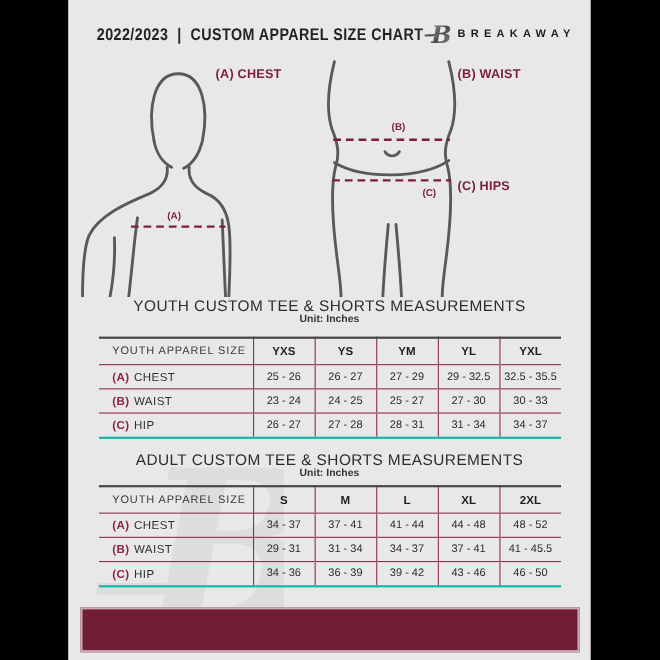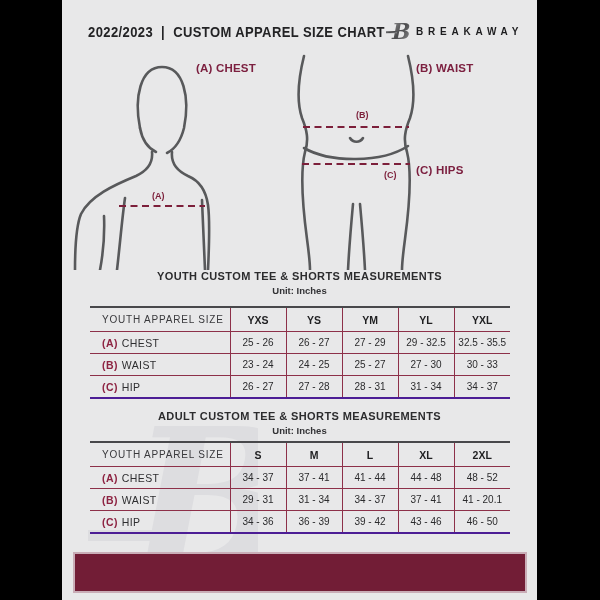--- a/index.html
+++ b/index.html
@@ -29,28 +29,28 @@
   
   .guide{position:absolute;z-index:2;width:112px;}
   .g-chest{left:134px;top:62px;}
   .g-waist{left:354px;top:62px;}
   .g-hips{left:354px;top:164px;width:120px;}
   .guide h3{margin:0 0 8px 0;font-size:11.5px;font-weight:bold;color:#7c2040;letter-spacing:.2px;}
   .guide p{margin:0;font-size:9.5px;font-style:italic;color:#8a5165;line-height:1.5;white-space:pre-line;}
 
   
   .sec-title,.sec-unit{position:absolute;left:0;width:475px;text-align:center;z-index:2;color:#2c2c2e;}
-  .sec-title{font-weight:bold;font-size:11px;letter-spacing:.4px;}
+  .sec-title{font-weight:normal;font-size:14px;letter-spacing:.4px;}
   .sec-unit{font-weight:bold;font-size:9.5px;color:#333336;}
   .yt-title{top:270px}.yt-unit{top:285px}
   .ad-title{top:410px}.ad-unit{top:425px}
 
   
   .size-table{position:absolute;left:28px;width:420px;z-index:2;border-collapse:collapse;table-layout:fixed;
-              border-top:2px solid #48484b;border-bottom:2px solid #4c1d95;}
+              border-top:2px solid #48484b;border-bottom:2px solid #14b8a6;}
   .tbl-youth{top:306px}.tbl-adult{top:441px}
   .size-table th,.size-table td{padding:0;text-align:center;vertical-align:middle;}
   .size-table thead th{height:23px;font-size:10.5px;font-weight:bold;color:#1f1f21;}
   .size-table thead th.lbl{font-weight:normal;font-size:10px;letter-spacing:.8px;color:#39393c;
                            text-align:left;padding-left:12px;}
   .size-table tbody td{height:21px;font-size:10px;color:#2b2b2d;border-top:1px solid #8d3049;}
   .size-table th:not(.lbl),.size-table td:not(.lbl){border-left:1px solid #8d3049;}
   .size-table td.lbl{text-align:left;padding-left:12px;font-size:10.5px;letter-spacing:.4px;color:#2e2e30;}
   .pfx{color:#8d2342;font-weight:bold;margin-right:4px;}
   col.c-lbl{width:140px;} col.c-sz{width:56px;}
@@ -201,21 +201,21 @@
           <td>41 - 44</td>
           <td>44 - 48</td>
           <td>48 - 52</td>
         </tr>
         <tr>
           <td class="lbl"><span class="pfx">(B)</span><span>WAIST</span></td>
           <td>29 - 31</td>
           <td>31 - 34</td>
           <td>34 - 37</td>
           <td>37 - 41</td>
-          <td>41 - 20.1</td>
+          <td>41 - 45.5</td>
         </tr>
         <tr>
           <td class="lbl"><span class="pfx">(C)</span><span>HIP</span></td>
           <td>34 - 36</td>
           <td>36 - 39</td>
           <td>39 - 42</td>
           <td>43 - 46</td>
           <td>46 - 50</td>
         </tr>
       </tbody>

